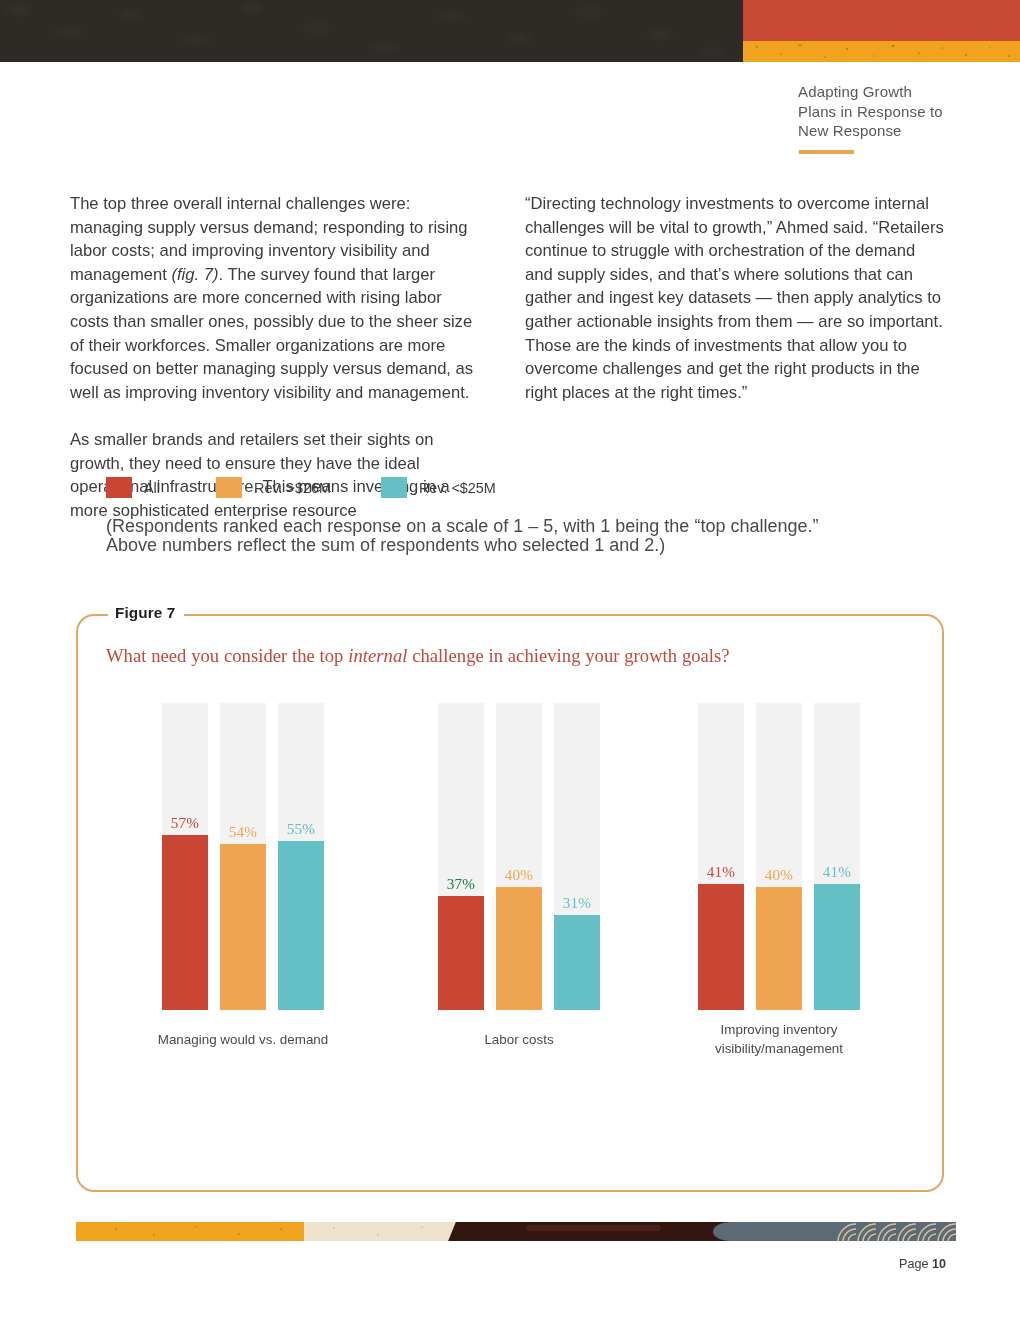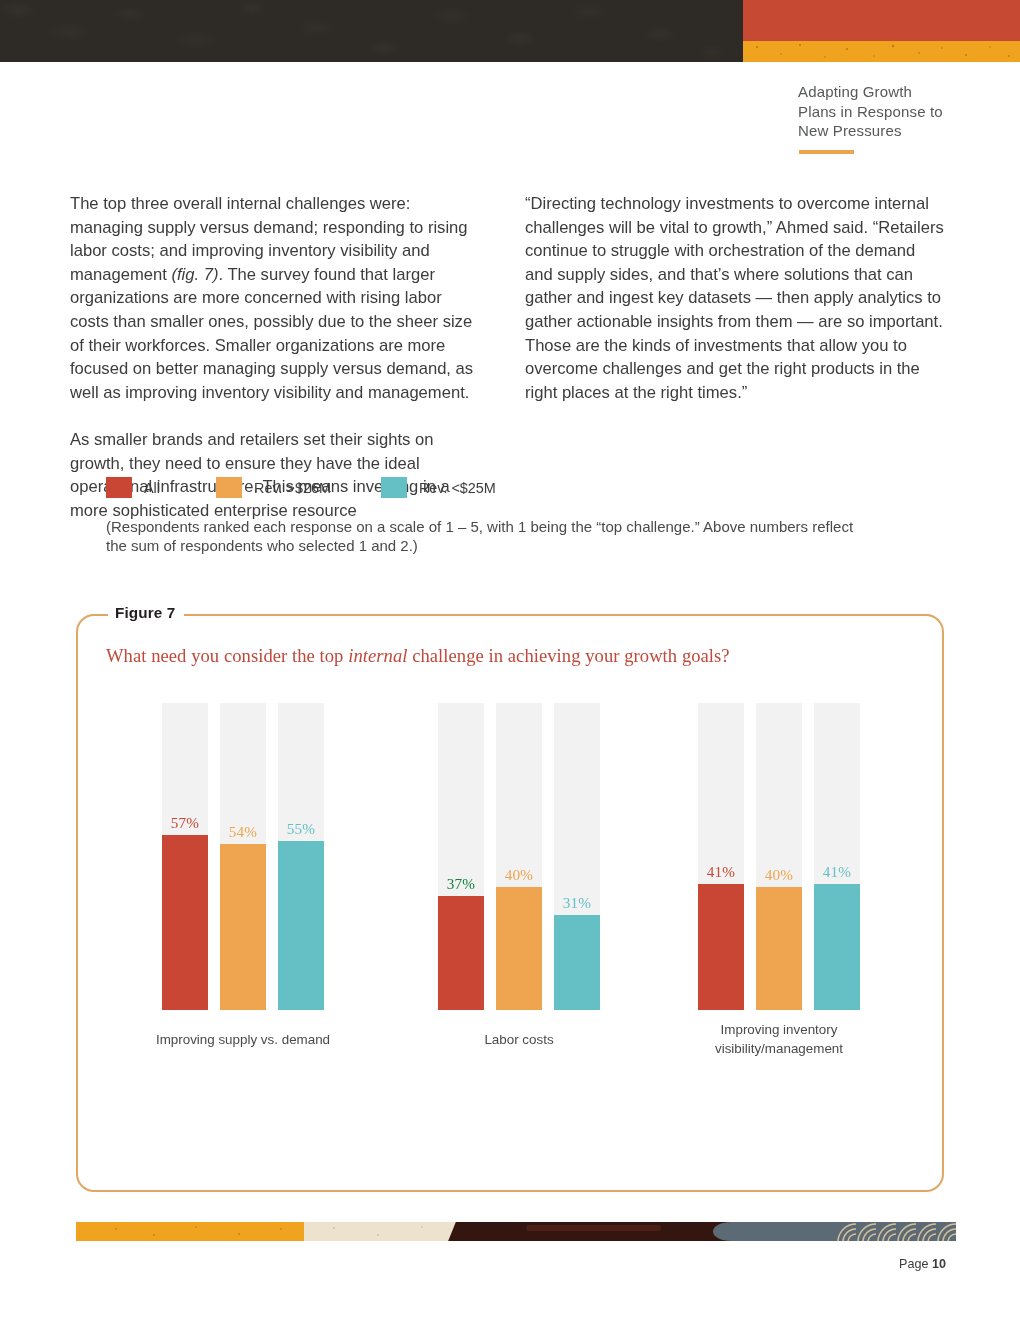--- a/index.html
+++ b/index.html
@@ -92,21 +92,21 @@
 
   
   #legend{position:absolute;left:106px;top:477px;display:flex;align-items:center;}
   .legend-item{display:flex;align-items:center;}
   .legend-swatch{width:26px;height:21px;display:block;}
   .legend-text{font-size:14.4px;color:#3c3c3c;margin-left:12px;}
 
   
   #footnote{
     position:absolute;left:106px;top:517px;width:760px;
-    font-size:15px;line-height:19px;color:#4a4a4a;
+    font-size:18px;line-height:19px;color:#4a4a4a;
   }
 
   
   #footer-strip{position:absolute;left:76px;top:1222px;width:880px;height:19px;overflow:hidden;}
   .fs-seg{position:absolute;top:0;height:19px;}
   #fs-orange{left:0;width:230px;background:#f0a31e;
     background-image:
       radial-gradient(circle 1.2px at 40px 7px, rgba(70,35,10,.45), rgba(0,0,0,0)),
       radial-gradient(circle 1.5px at 78px 13px, rgba(70,35,10,.40), rgba(0,0,0,0)),
       radial-gradient(circle 1.1px at 120px 5px, rgba(70,35,10,.45), rgba(0,0,0,0)),
@@ -139,21 +139,21 @@
 
 <div id="header-band">
   <div id="header-dark"></div>
   <div id="header-red"></div>
   <div id="header-orange"></div>
 </div>
 
 <div id="running-title">
   <div class="line">Adapting Growth</div>
   <div class="line">Plans in Response to</div>
-  <div class="line">New Pressures</div>
+  <div class="line">New Response</div>
 </div>
 <div id="running-rule"></div>
 
 <div class="col" id="col-left">
   <p class="para"><span>The top three overall internal challenges were: managing supply versus demand; responding to rising labor costs; and improving inventory visibility and management </span><i>(fig. 7)</i><span>. The survey found that larger organizations are more concerned with rising labor costs than smaller ones, possibly due to the sheer size of their workforces. Smaller organizations are more focused on better managing supply versus demand, as well as improving inventory visibility and management.</span></p>
   <p class="para">As smaller brands and retailers set their sights on growth, they need to ensure they have the ideal operational infrastructure. This means investing in a more sophisticated enterprise resource</p>
 </div>
 
 <div class="col" id="col-right">
   <p class="para">“Directing technology investments to overcome internal challenges will be vital to growth,” Ahmed said. “Retailers continue to struggle with orchestration of the demand and supply sides, and that’s where solutions that can gather and ingest key datasets — then apply analytics to gather actionable insights from them — are so important. Those are the kinds of investments that allow you to overcome challenges and get the right products in the right places at the right times.”</p>
@@ -176,21 +176,21 @@
         <div class="bar-fill" style="height: 166px; background: rgb(239, 165, 80); top: 141px;"></div>
         <div class="bar-value" style="color: rgb(239, 165, 80); top: 120px;">54%</div>
       </div>
       <div class="bar-slot" style="left: 116px;">
         <div class="bar-track" style="background: rgb(242, 242, 242);"></div>
         <div class="bar-fill" style="height: 169px; background: rgb(101, 192, 198); top: 138px;"></div>
         <div class="bar-value" style="color: rgb(101, 192, 198); top: 117px;">55%</div>
       </div>
     </div>
     <div class="cat-label" style="left: 46px; width: 242px; top: 416px;">
-      <div>Improving supply vs. demand</div>
+      <div>Managing would vs. demand</div>
     </div>
     <div class="bar-group" style="left: 362px;">
       <div class="bar-slot" style="left: 0px;">
         <div class="bar-track" style="background: rgb(242, 242, 242);"></div>
         <div class="bar-fill" style="height: 114px; background: rgb(201, 70, 52); top: 193px;"></div>
         <div class="bar-value" style="color: #15803d; top: 172px;">37%</div>
       </div>
       <div class="bar-slot" style="left: 58px;">
         <div class="bar-track" style="background: rgb(242, 242, 242);"></div>
         <div class="bar-fill" style="height: 123px; background: rgb(239, 165, 80); top: 184px;"></div>

